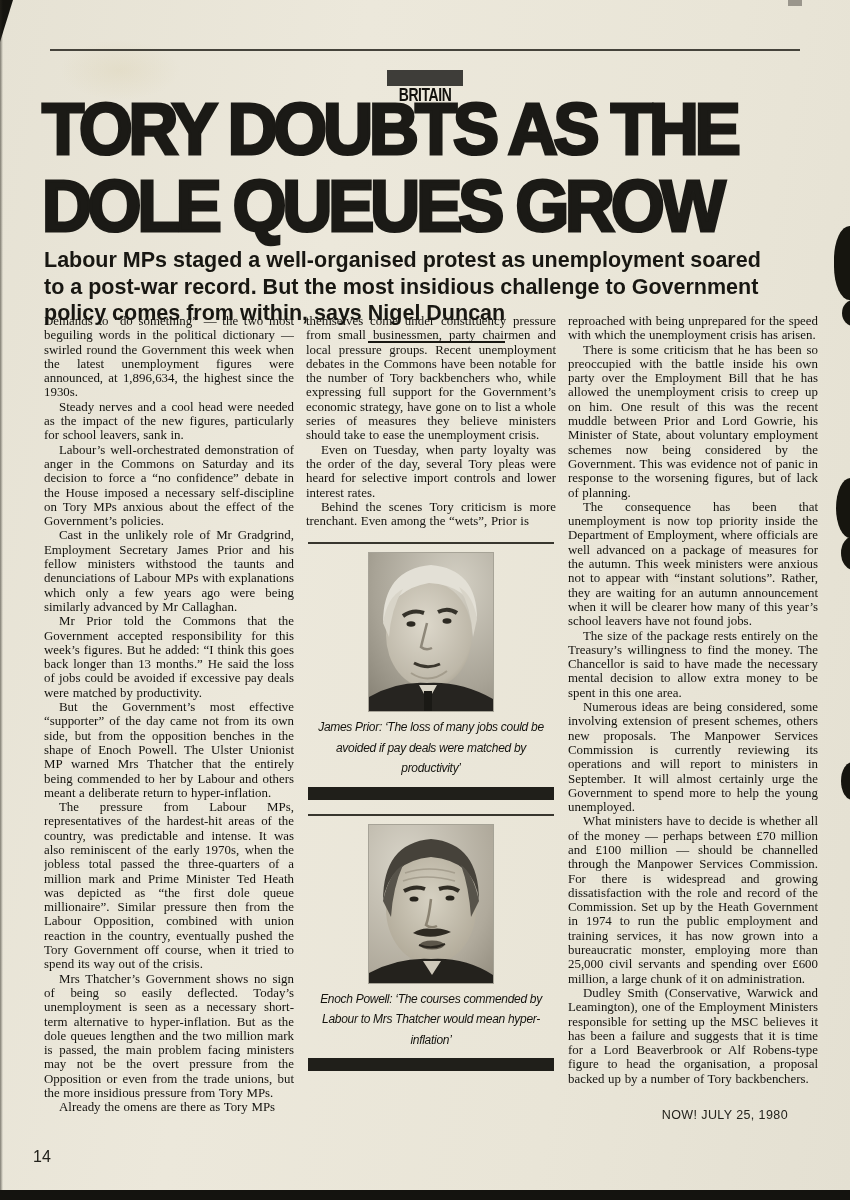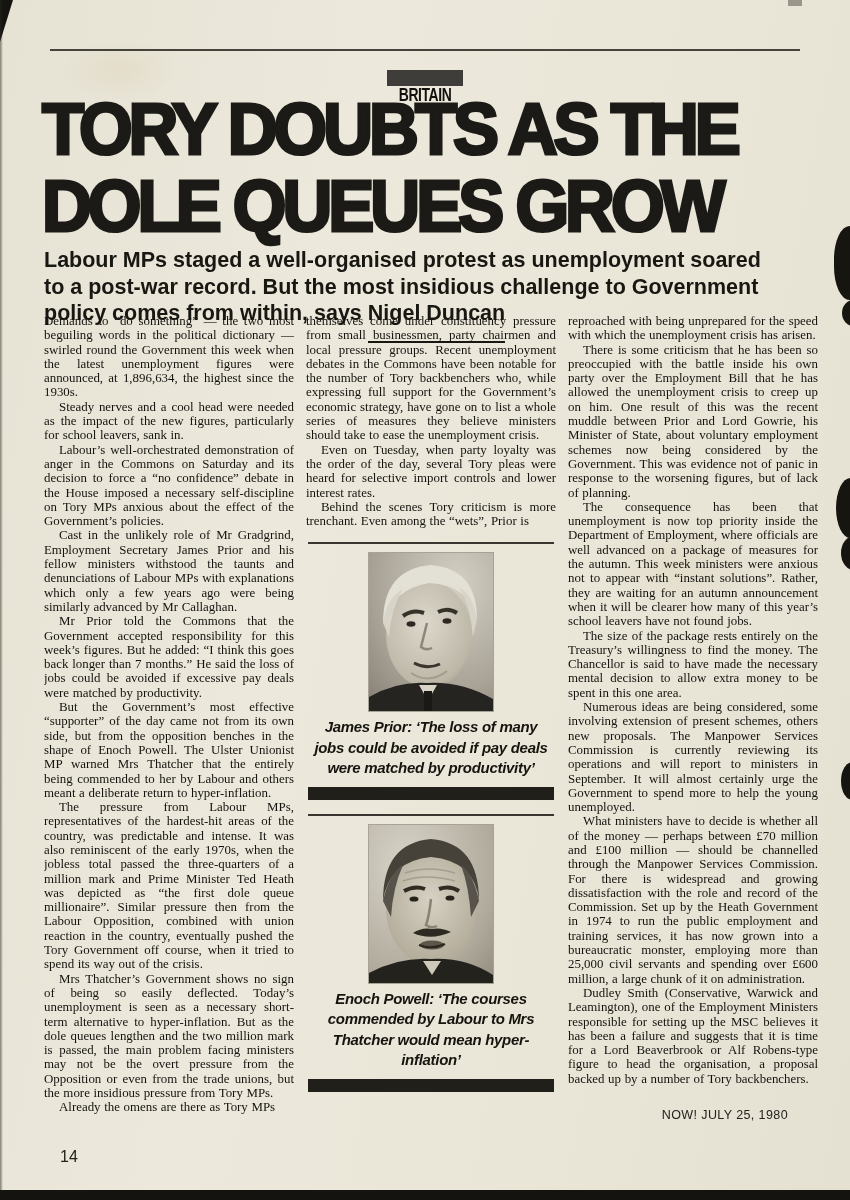--- a/index.html
+++ b/index.html
@@ -43,26 +43,26 @@
 
   .cols{position:absolute;left:44px;top:314px;width:778px;display:flex;gap:12px;}
   .col{width:250px;height:846px;overflow:hidden;}
   .col p{margin:0;text-indent:15px;font-size:12.9px;line-height:14.3px;
          text-align:justify;color:#14130f;word-spacing:.4px;}
   .col p.cont{text-indent:0;}
 
   .mid-rule{height:0;border-top:2px solid #38362e;margin:14px 2px 0 2px;}
   .photo-frame{width:124px;height:158px;margin:9px auto 6px auto;display:block;
                box-shadow:0 0 0 1px rgba(40,38,30,.35);}
-  .caption{font-family:"Liberation Sans",sans-serif;font-weight:bold;font-style:italic;
-           font-size:15px;line-height:20.5px;text-align:center;color:#15140f;
+  .caption{font-family:"Liberation Sans",sans-serif;font-weight:normal;font-style:italic;
+           font-size:12px;line-height:20.5px;text-align:center;color:#15140f;
            margin:6px 6px 8px 6px;letter-spacing:-0.3px;}
   .thick-bar{height:13px;background:#201f1a;margin:2px 2px 0 2px;}
 
-  .pageno{position:absolute;left:60px;top:1148px;font-family:"Liberation Sans",sans-serif;
+  .pageno{position:absolute;left:33px;top:1148px;font-family:"Liberation Sans",sans-serif;
           font-size:16px;color:#23221c;}
   .issue{position:absolute;right:62px;top:1108px;font-family:"Liberation Sans",sans-serif;
          font-size:12.5px;letter-spacing:.4px;color:#23221c;}
 </style>
 </head>
 <body>
 
 <div class="page">
   <div class="stain1"></div>
   <div class="stain2"></div>
@@ -81,21 +81,21 @@
 
   <div class="standfirst"><span>Labour MPs staged a well-organised protest as unemployment soared to a post-war record. But the most insidious challenge to Government policy comes from within, says </span><span class="byline">Nigel Duncan</span></div>
 
   <div class="cols">
 
     <div class="col">
       <p class="cont">Demands to “do something” — the two most beguiling words in the political dictionary — swirled round the Government this week when the latest unemployment figures were announced, at 1,896,634, the highest since the 1930s.</p>
       <p>Steady nerves and a cool head were needed as the impact of the new figures, particularly for school leavers, sank in.</p>
       <p>Labour’s well-orchestrated demonstration of anger in the Commons on Saturday and its decision to force a “no confidence” debate in the House imposed a necessary self-discipline on Tory MPs anxious about the effect of the Government’s policies.</p>
       <p>Cast in the unlikely role of Mr Gradgrind, Employment Secretary James Prior and his fellow ministers withstood the taunts and denunciations of Labour MPs with explanations which only a few years ago were being similarly advanced by Mr Callaghan.</p>
-      <p>Mr Prior told the Commons that the Government accepted responsibility for this week’s figures. But he added: “I think this goes back longer than 7 months.” He said the loss of jobs could be avoided if excessive pay deals were matched by productivity.</p>
+      <p>Mr Prior told the Commons that the Government accepted responsibility for this week’s figures. But he added: “I think this goes back longer than 13 months.” He said the loss of jobs could be avoided if excessive pay deals were matched by productivity.</p>
       <p>But the Government’s most effective “supporter” of the day came not from its own side, but from the opposition benches in the shape of Enoch Powell. The Ulster Unionist MP warned Mrs Thatcher that the entirely being commended to her by Labour and others meant a deliberate return to hyper-inflation.</p>
       <p>The pressure from Labour MPs, representatives of the hardest-hit areas of the country, was predictable and intense. It was also reminiscent of the early 1970s, when the jobless total passed the three-quarters of a million mark and Prime Minister Ted Heath was depicted as “the first dole queue millionaire”. Similar pressure then from the Labour Opposition, combined with union reaction in the country, eventually pushed the Tory Government off course, when it tried to spend its way out of the crisis.</p>
       <p>Mrs Thatcher’s Government shows no sign of being so easily deflected. Today’s unemployment is seen as a necessary short-term alternative to hyper-inflation. But as the dole queues lengthen and the two million mark is passed, the main problem facing ministers may not be the overt pressure from the Opposition or even from the trade unions, but the more insidious pressure from Tory MPs.</p>
       <p>Already the omens are there as Tory MPs</p>
     </div>
 
     <div class="col">
       <p class="cont">themselves come under constituency pressure from small businessmen, party chairmen and local pressure groups. Recent unemployment debates in the Commons have been notable for the number of Tory backbenchers who, while expressing full support for the Government’s economic strategy, have gone on to list a whole series of measures they believe ministers should take to ease the unemployment crisis.</p>
       <p>Even on Tuesday, when party loyalty was the order of the day, several Tory pleas were heard for selective import controls and lower interest rates.</p>
       <p>Behind the scenes Tory criticism is more trenchant. Even among the “wets”, Prior is</p>

